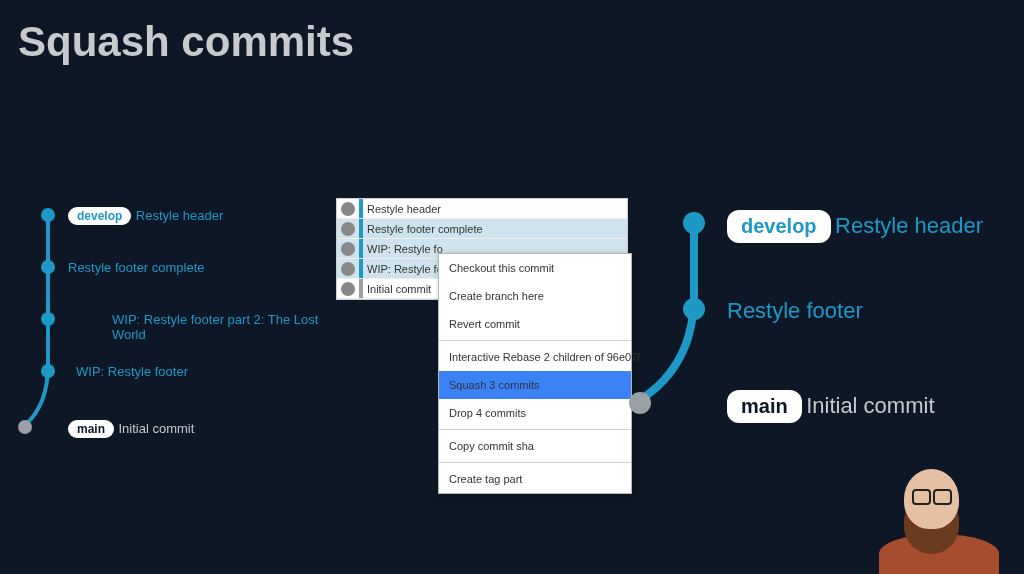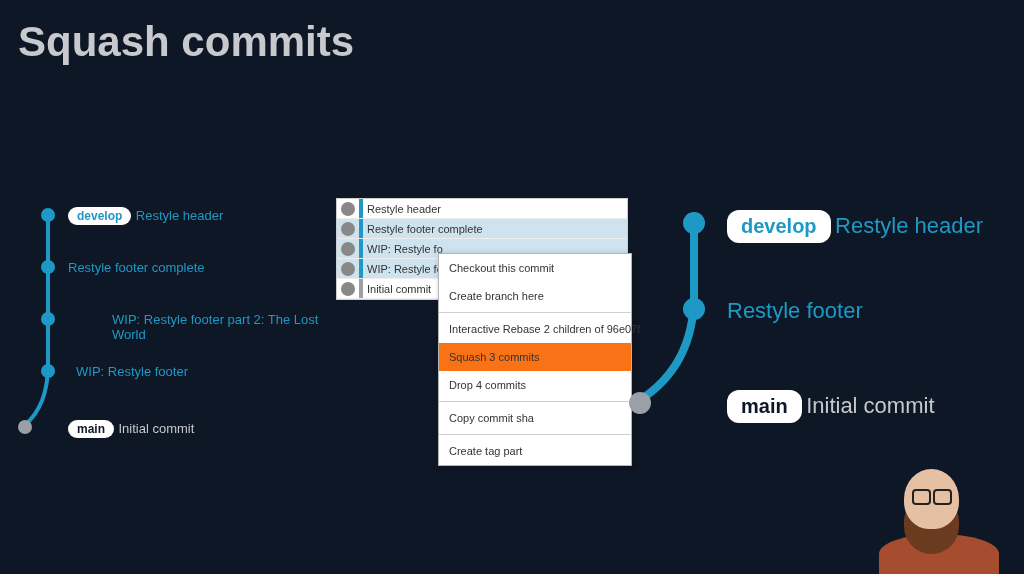--- a/index.html
+++ b/index.html
@@ -27,21 +27,21 @@
   .app{left:336px;top:198px;width:290px;background:#fff;color:#333;font-size:11px;border:1px solid #cfcfcf;}
   .app .row{display:flex;align-items:center;height:19px;border-bottom:1px solid #eee;padding:0 4px;gap:4px;}
   .app .row.sel{background:#cfe3ee;}
   .app .row .av{width:14px;height:14px;border-radius:50%;background:#888;flex:none;}
   .app .row .gline{width:4px;height:19px;background:#1e99c6;flex:none;}
   .app .row .gline2{width:4px;height:19px;background:#9aa0a6;flex:none;}
   .app .row .msg{white-space:nowrap;overflow:hidden;text-overflow:ellipsis;color:#333;}
   
   .ctxmenu{left:438px;top:253px;width:192px;background:#fff;border:1px solid #b5b5b5;box-shadow:2px 2px 6px rgba(0,0,0,.3);font-size:11px;color:#333;}
   .ctxmenu .mi{padding:8px 10px;white-space:nowrap;position:relative;}
-  .ctxmenu .mi.hi{background:#f97316;}
+  .ctxmenu .mi.hi{background:#3b82f6;}
   .ctxmenu .sep{height:1px;background:#d0d0d0;margin:2px 0;}
   .ctxmenu .arrow{position:absolute;right:8px;top:5px;font-size:10px;}
   
   .presenter{position:absolute;right:10px;bottom:0;width:150px;height:110px;}
   .presenter .head{position:absolute;left:40px;top:5px;width:55px;height:60px;border-radius:50% 50% 45% 45%;background:#e6c0a3;}
   .presenter .beard{position:absolute;left:40px;top:35px;width:55px;height:55px;border-radius:40% 40% 50% 50%;background:#6b3b1f;}
   .presenter .body{position:absolute;left:15px;top:70px;width:120px;height:40px;border-radius:50% 50% 0 0;background:#a64d2f;}
   .presenter .glasses{position:absolute;left:48px;top:25px;width:40px;height:12px;}
   .presenter .glasses .l,.presenter .glasses .r{position:absolute;width:15px;height:12px;border:2px solid #222;border-radius:4px;top:0;}
   .presenter .glasses .l{left:0;}
@@ -106,20 +106,21 @@
   <div class="row">
     <div class="av"></div>
     <div class="gline2"></div>
     <div class="msg">Initial commit</div>
   </div>
 </div>
 
 <div class="abs ctxmenu">
   <div class="mi">Checkout this commit</div>
   <div class="mi">Create branch here</div>
+  <div class="mi">Revert commit</div>
   <div class="sep"></div>
   <div class="mi">Interactive Rebase 2 children of 96e07f</div>
   <div class="mi hi">Squash 3 commits</div>
   <div class="mi">Drop 4 commits</div>
   <div class="sep"></div>
   <div class="mi">Copy commit sha</div>
   <div class="sep"></div>
   <div class="mi">Create tag part</div>
 </div>
 

